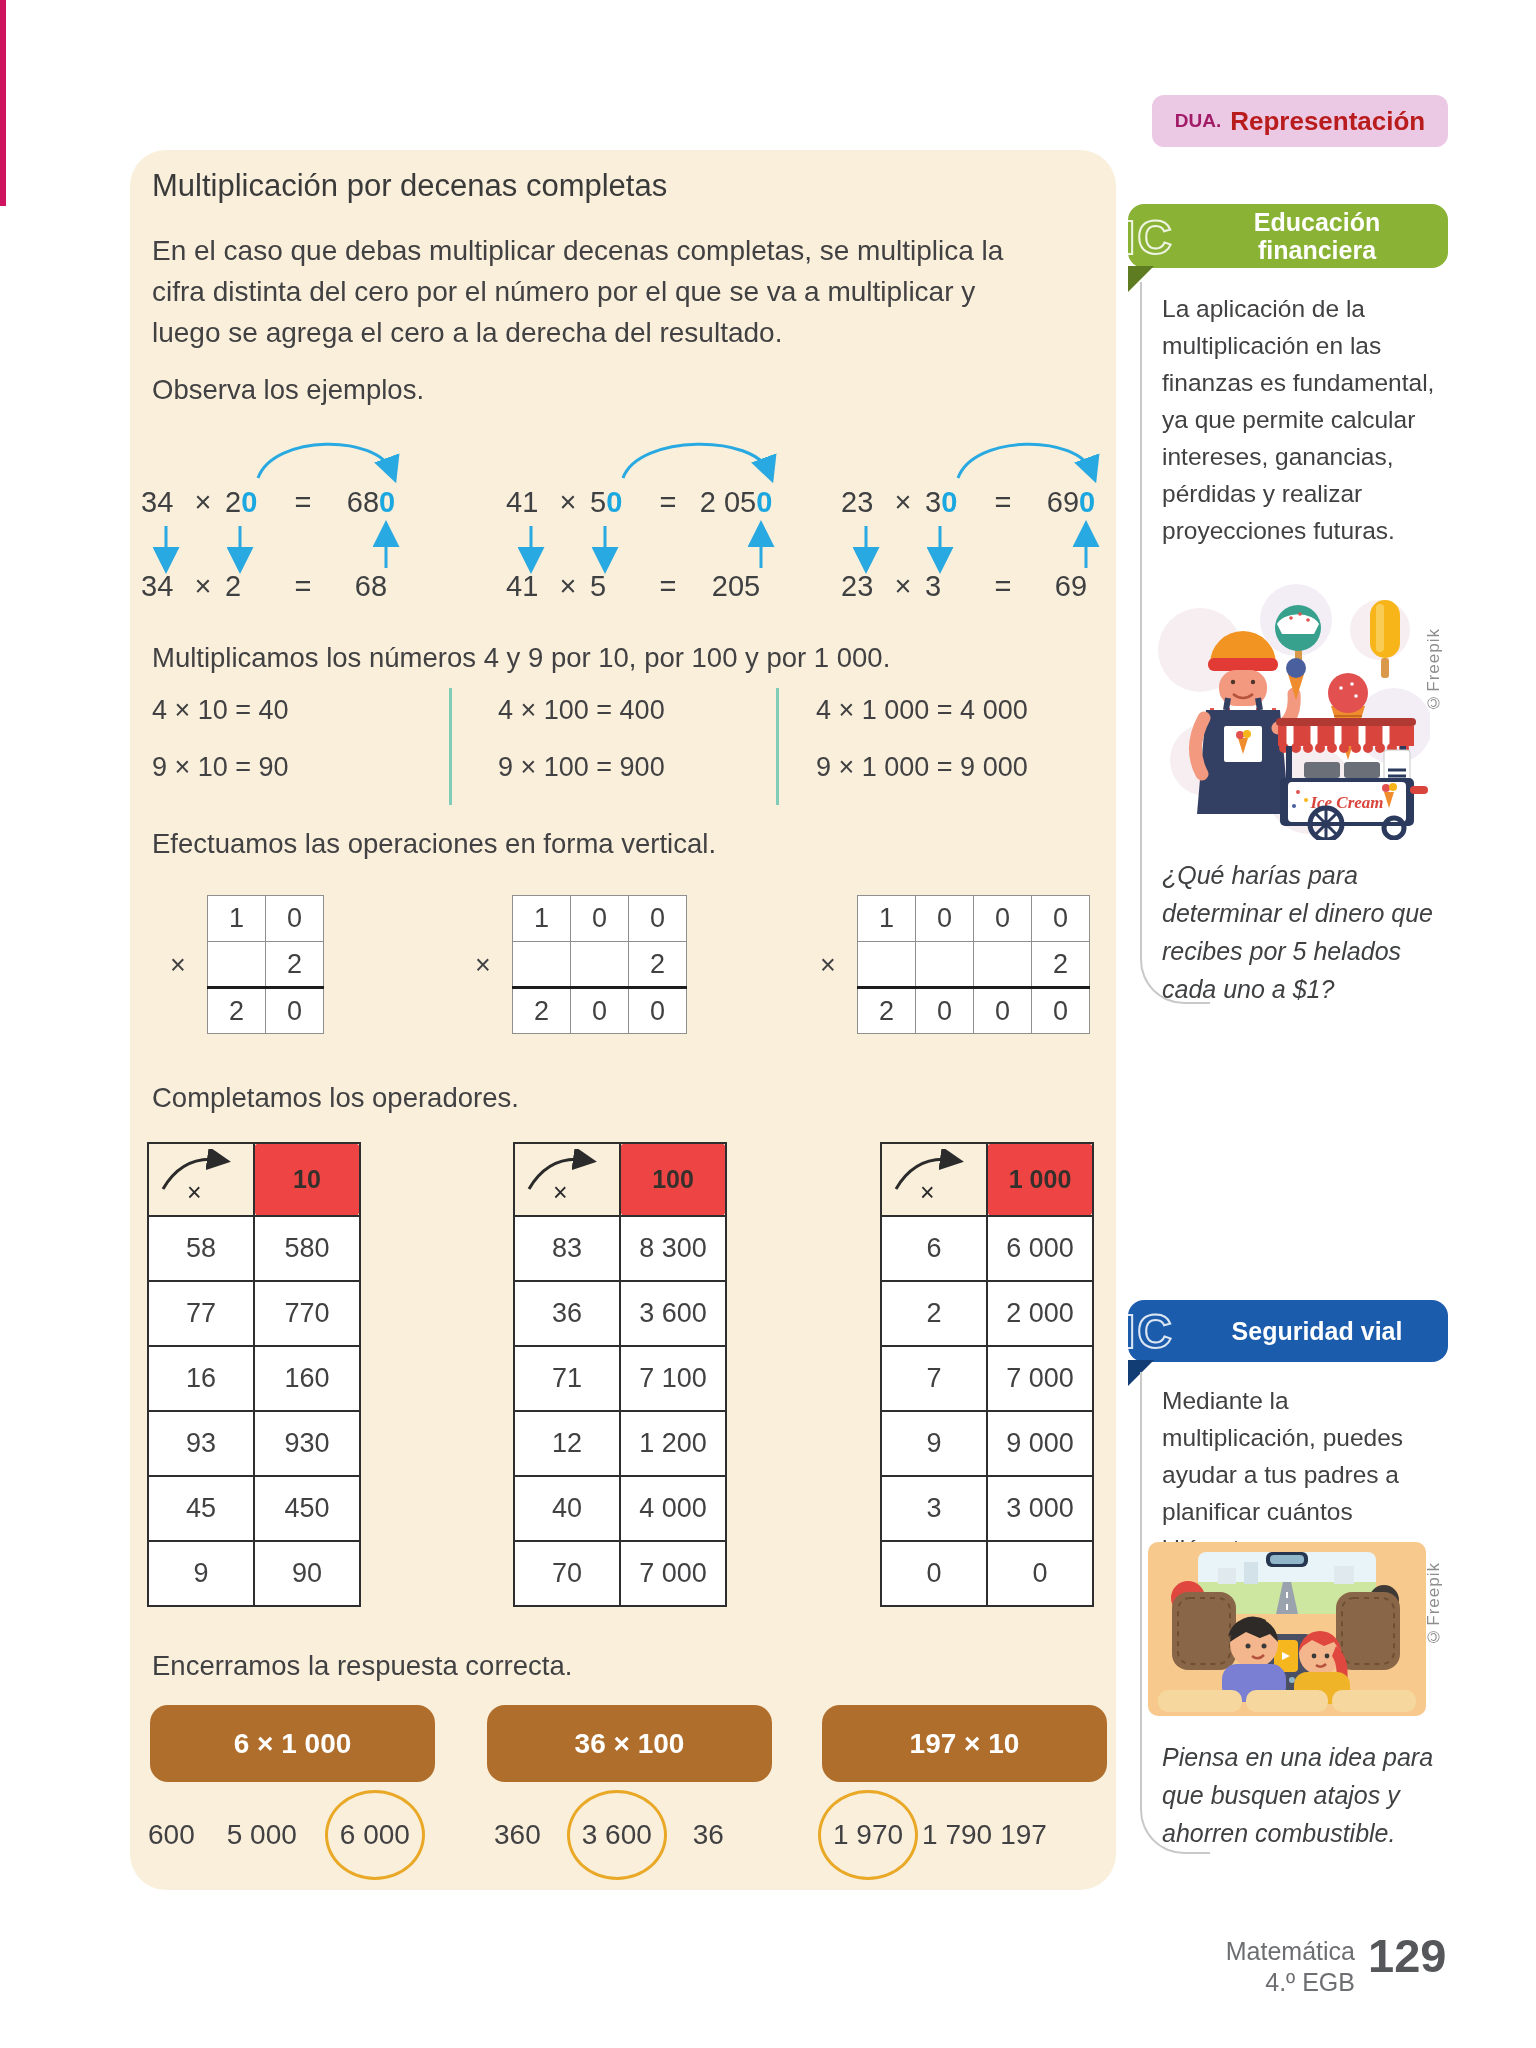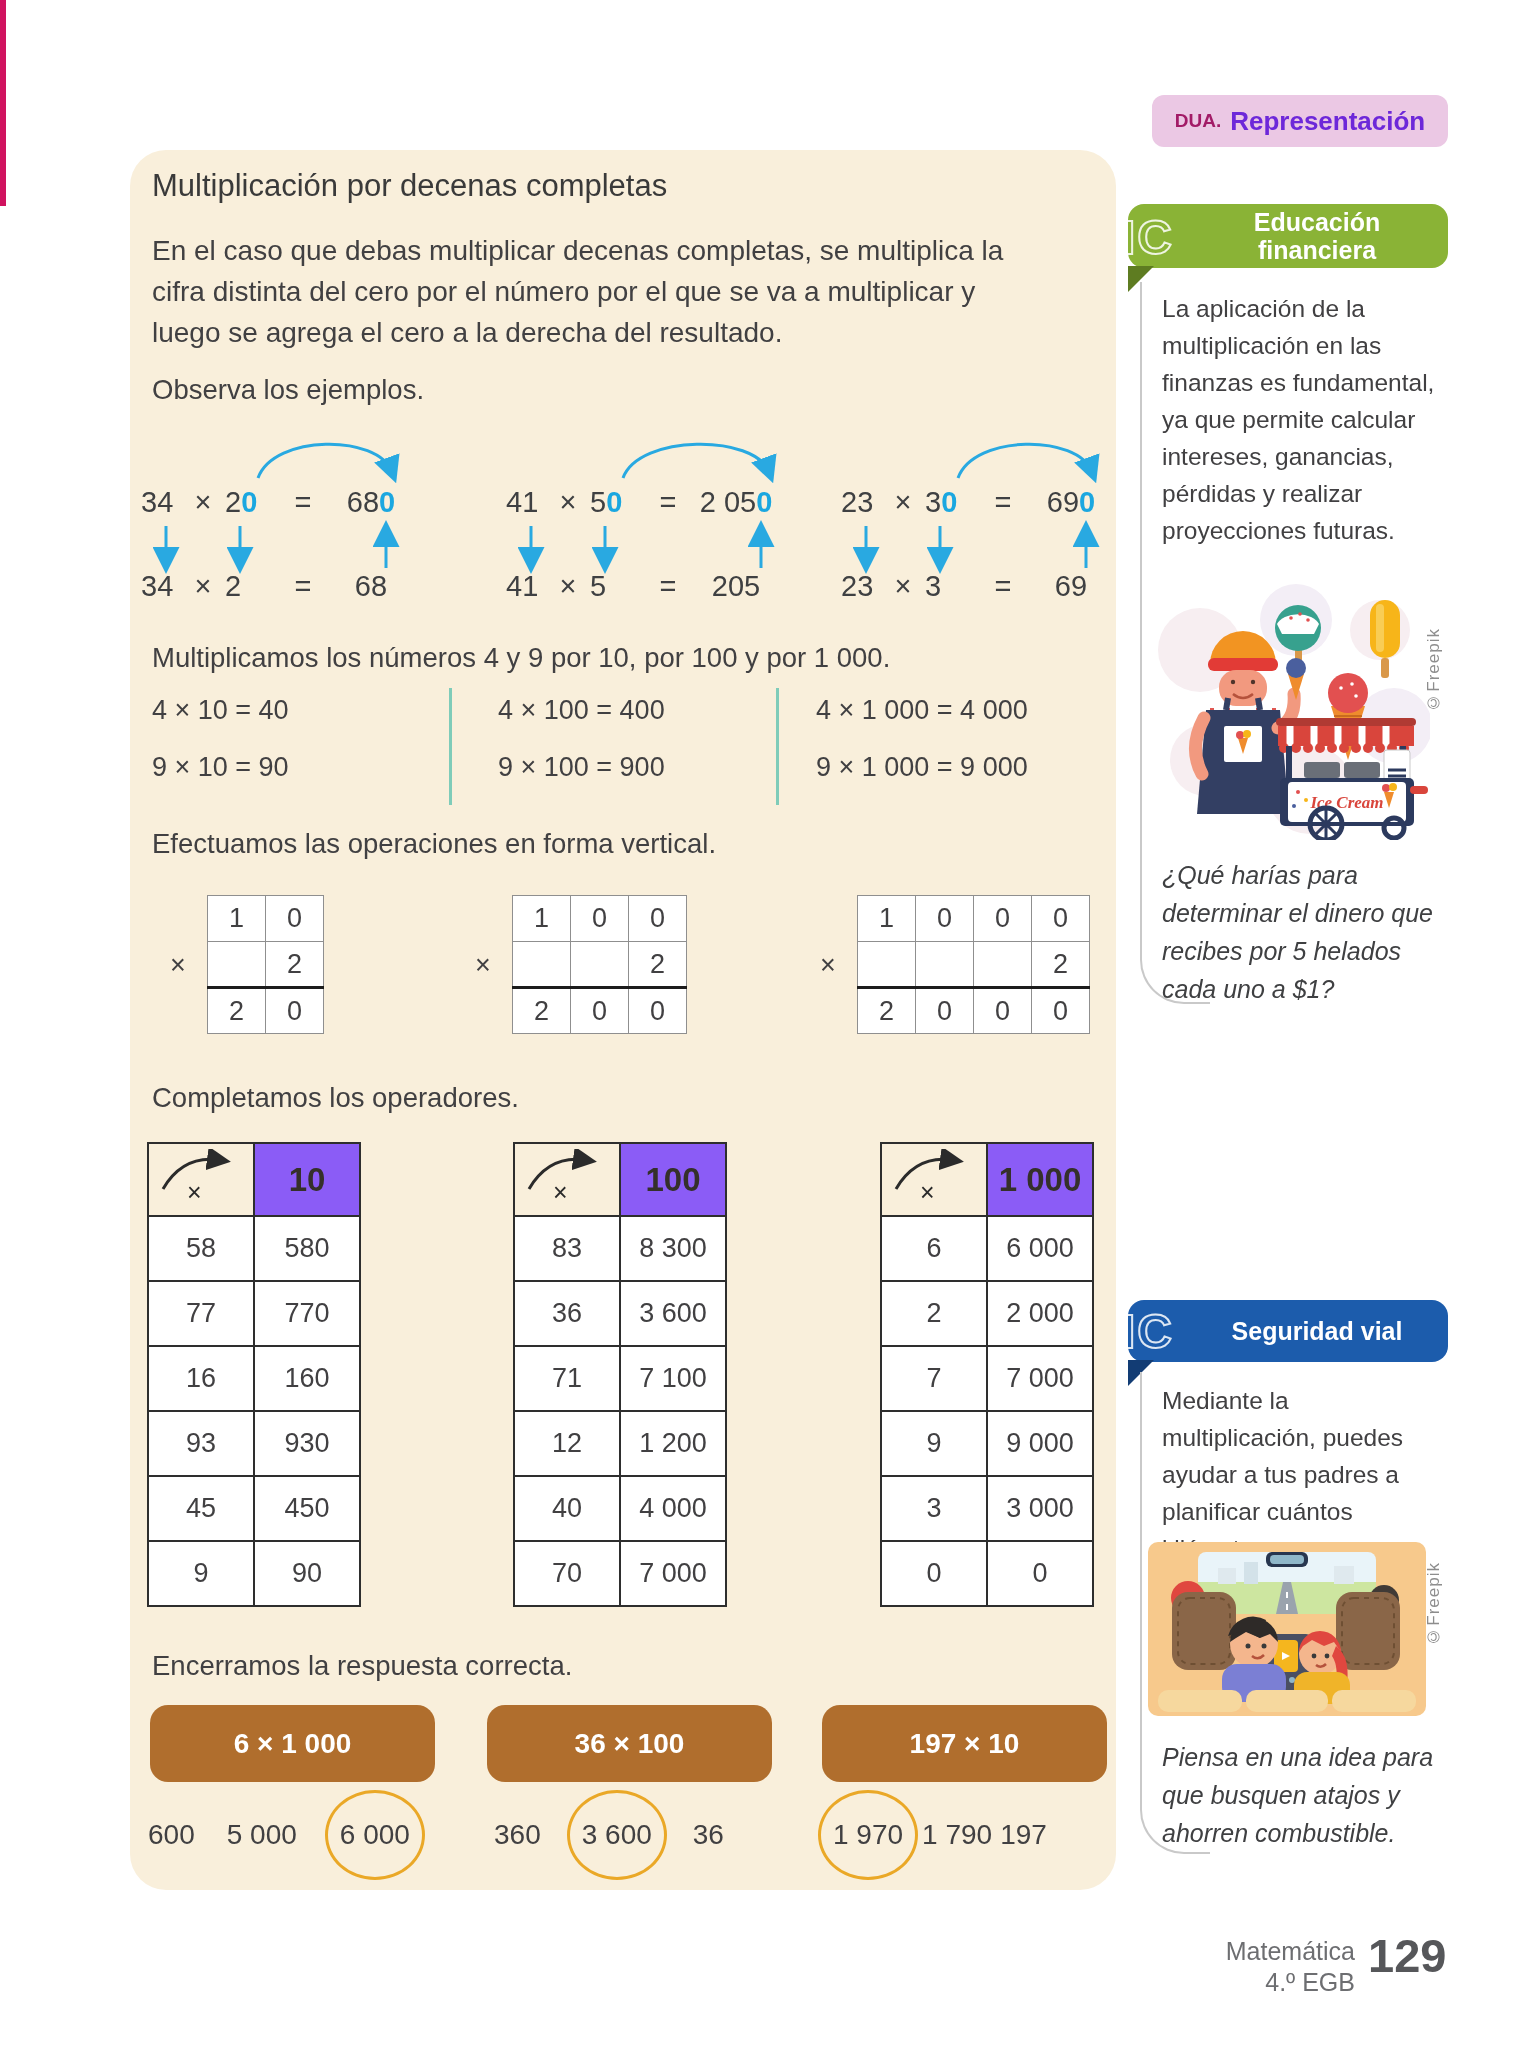--- a/index.html
+++ b/index.html
@@ -5,21 +5,21 @@
   * { margin:0; padding:0; box-sizing:border-box; }
   html,body { width:1536px; height:2048px; background:#ffffff; font-family:"Liberation Sans", sans-serif; color:#414042; }
   body { position:relative; overflow:hidden; }
 
   
   .accent-bar { position:absolute; left:0; top:0; width:6px; height:206px; background:#d0135f; }
 
   
   .dua { position:absolute; left:1152px; top:95px; width:296px; height:52px; background:#ebc8e4; border-radius:12px; display:flex; align-items:center; justify-content:center; gap:9px; }
   .dua-prefix { color:#a21b67; font-weight:bold; font-size:19px; }
-  .dua-label  { color:#6d28d9; font-weight:bold; font-size:26px; }
+  .dua-label  { color:#b91c1c; font-weight:bold; font-size:26px; }
 
   
   .panel { position:absolute; left:130px; top:150px; width:986px; height:1740px; background:#f9efdb; border-radius:36px; }
   .panel > * { position:absolute; }
   .title { left:22px; top:18px; font-size:31px; font-weight:normal; color:#3a3a3a; }
   .body-text { font-size:28px; line-height:41px; color:#414042; }
   .intro { left:22px; top:80px; width:880px; }
   .h-line { font-size:27.5px; color:#414042; }
   .observe { left:22px; top:224px; }
 
@@ -47,21 +47,21 @@
   .vt td { width:58px; height:46px; border:1.5px solid #8f8f8f; background:#ffffff; text-align:center; font-size:27px; color:#414042; }
   .vt tr.result td { border-top:3.5px solid #1c1c1c; }
   .vt-x { font-size:27px; color:#414042; }
 
   .oper-head { left:22px; top:932px; }
 
   
   .op { border-collapse:collapse; position:absolute; top:992px; }
   .op td { width:106px; height:65px; border:2px solid #2e2e2e; background:#ffffff; text-align:center; font-size:27px; color:#414042; }
   .op td.hdr-arrow { height:73px; background:#f9efdb; position:relative; }
-  .op td.hdr-mult  { height:73px; background:#8b5cf6; font-weight:bold; font-size:33px; color:#35302b; }
+  .op td.hdr-mult  { height:73px; background:#ef4444; font-weight:bold; font-size:25px; color:#35302b;border-radius:6px; }
   .op-x { position:absolute; left:38px; top:34px; font-size:25px; color:#2b2b2b; }
   .op-arrow-svg { position:absolute; left:8px; top:5px; }
 
   .answers-head { left:22px; top:1500px; }
   .btn { top:1555px; width:285px; height:77px; background:#b06e2d; border-radius:18px; color:#ffffff; font-weight:bold; font-size:28px; display:flex; align-items:center; justify-content:center; }
   .ans { top:1638px; height:94px; display:flex; align-items:center; font-size:28px; color:#414042; }
   .opt { padding:0 4px; }
   .circ { border:3.5px solid #eaa827; border-radius:50%; padding:26px 12px; }
 
   

